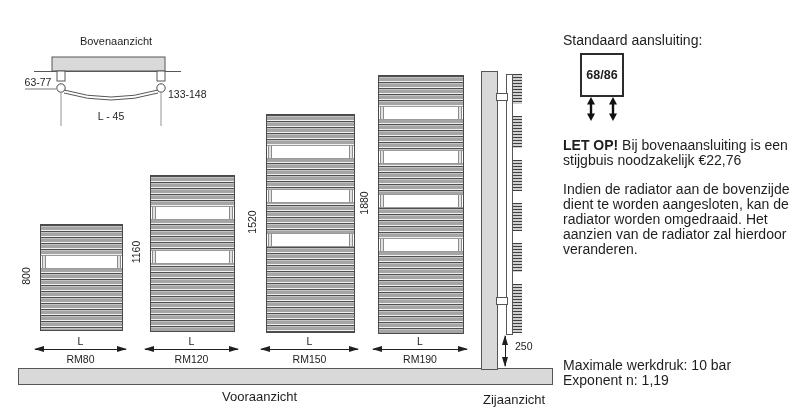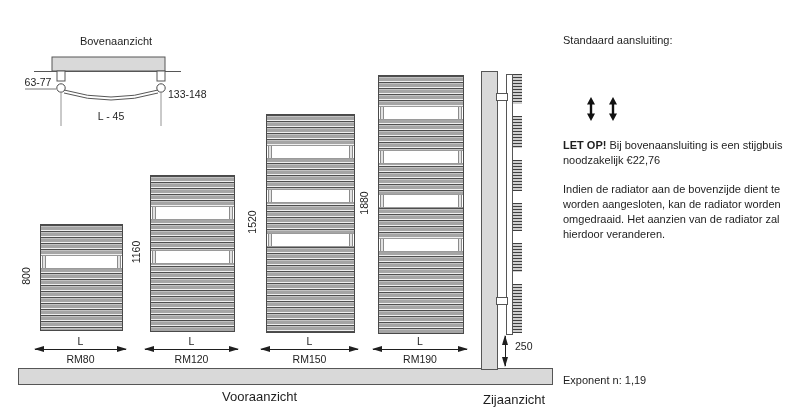--- a/index.html
+++ b/index.html
@@ -46,21 +46,21 @@
 
   .gray-fill{background:#d9d9d9;border:1px solid #565656;}
   .white-box{background:#fff;border:1px solid #565656;}
 
   .comb-seg{position:absolute;left:0;width:9px;
     background:repeating-linear-gradient(to bottom,#3f3f3f 0,#3f3f3f 1px,#cfcfcf 1px,#cfcfcf 3px);}
 
   .caption{position:absolute;font-size:13px;}
 
   
-  .info{position:absolute;font-size:11px;line-height:15px;}
+  .info{position:absolute;font-size:14px;line-height:15px;}
   #conn-box{position:absolute;left:580px;top:53px;width:40px;height:40px;
     border:2px solid #2c2c2c;display:flex;align-items:center;justify-content:center;
     font-weight:bold;font-size:12.5px;background:#fff;}
   #notice strong{font-weight:bold;margin-top:38px;}
 </style>
 </head>
 <body>
 
 <div id="page">
 
@@ -134,31 +134,35 @@
   <div class="abs white-box" style="left:496px;top:93px;width:10px;height:6px"></div>
   <div class="abs white-box" style="left:496px;top:297px;width:10px;height:6px"></div>
   <div class="dim-v" style="left:505px;top:336px;height:30px"></div>
   <div class="lbl" style="left:515px;top:340px">250</div>
 
   <div class="caption" style="left:222px;top:389px">Vooraanzicht</div>
   <div class="caption" style="left:483px;top:392px">Zijaanzicht</div>
 
   <div class="info" style="left:563px;top:33px">Standaard aansluiting:</div>
 
+  <div id="conn-box">
+    <span>68/86</span>
+  </div>
 
   <svg class="abs" style="left:582px;top:97px" width="40" height="24" viewBox="0 0 40 24">
     <line x1="9" y1="5" x2="9" y2="19" stroke="#111" stroke-width="2.4"></line>
     <polygon points="9,0 5,7.5 13,7.5" fill="#111"></polygon>
     <polygon points="9,24 5,16.5 13,16.5" fill="#111"></polygon>
     <line x1="31" y1="5" x2="31" y2="19" stroke="#111" stroke-width="2.4"></line>
     <polygon points="31,0 27,7.5 35,7.5" fill="#111"></polygon>
     <polygon points="31,24 27,16.5 35,16.5" fill="#111"></polygon>
   </svg>
 
   <div id="notice" class="info" style="left:563px;top:138px;width:236px">
     <strong>LET OP!</strong><span> Bij bovenaansluiting is een stijgbuis noodzakelijk €22,76</span>
   </div>
 
   <div class="info" style="left:563px;top:182px;width:240px">Indien de radiator aan de bovenzijde dient te worden aangesloten, kan de radiator worden omgedraaid. Het aanzien van de radiator zal hierdoor veranderen.</div>
 
+  <div class="info" style="left:563px;top:358px">Maximale werkdruk: 10 bar</div>
   <div class="info" style="left:563px;top:373px">Exponent n: 1,19</div>
 
 </div>
 
 </body></html>

